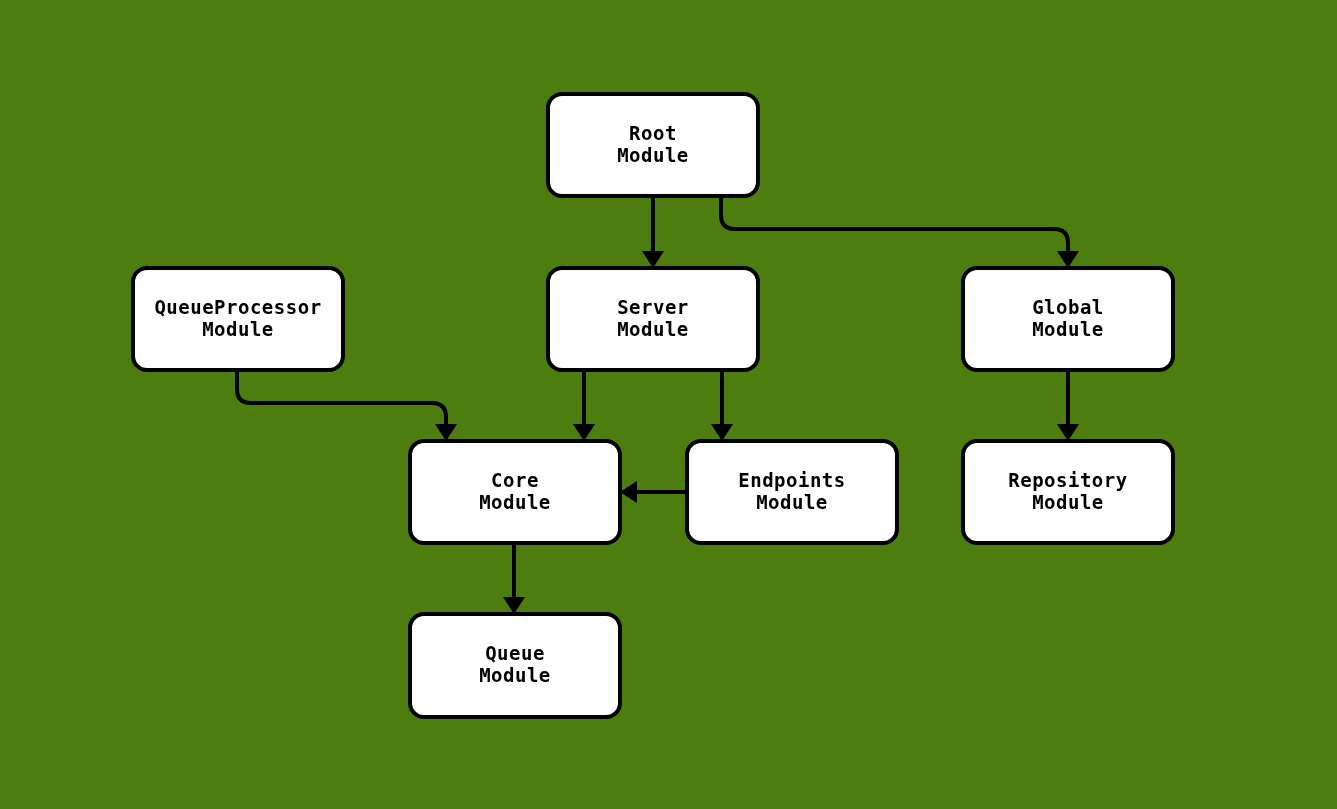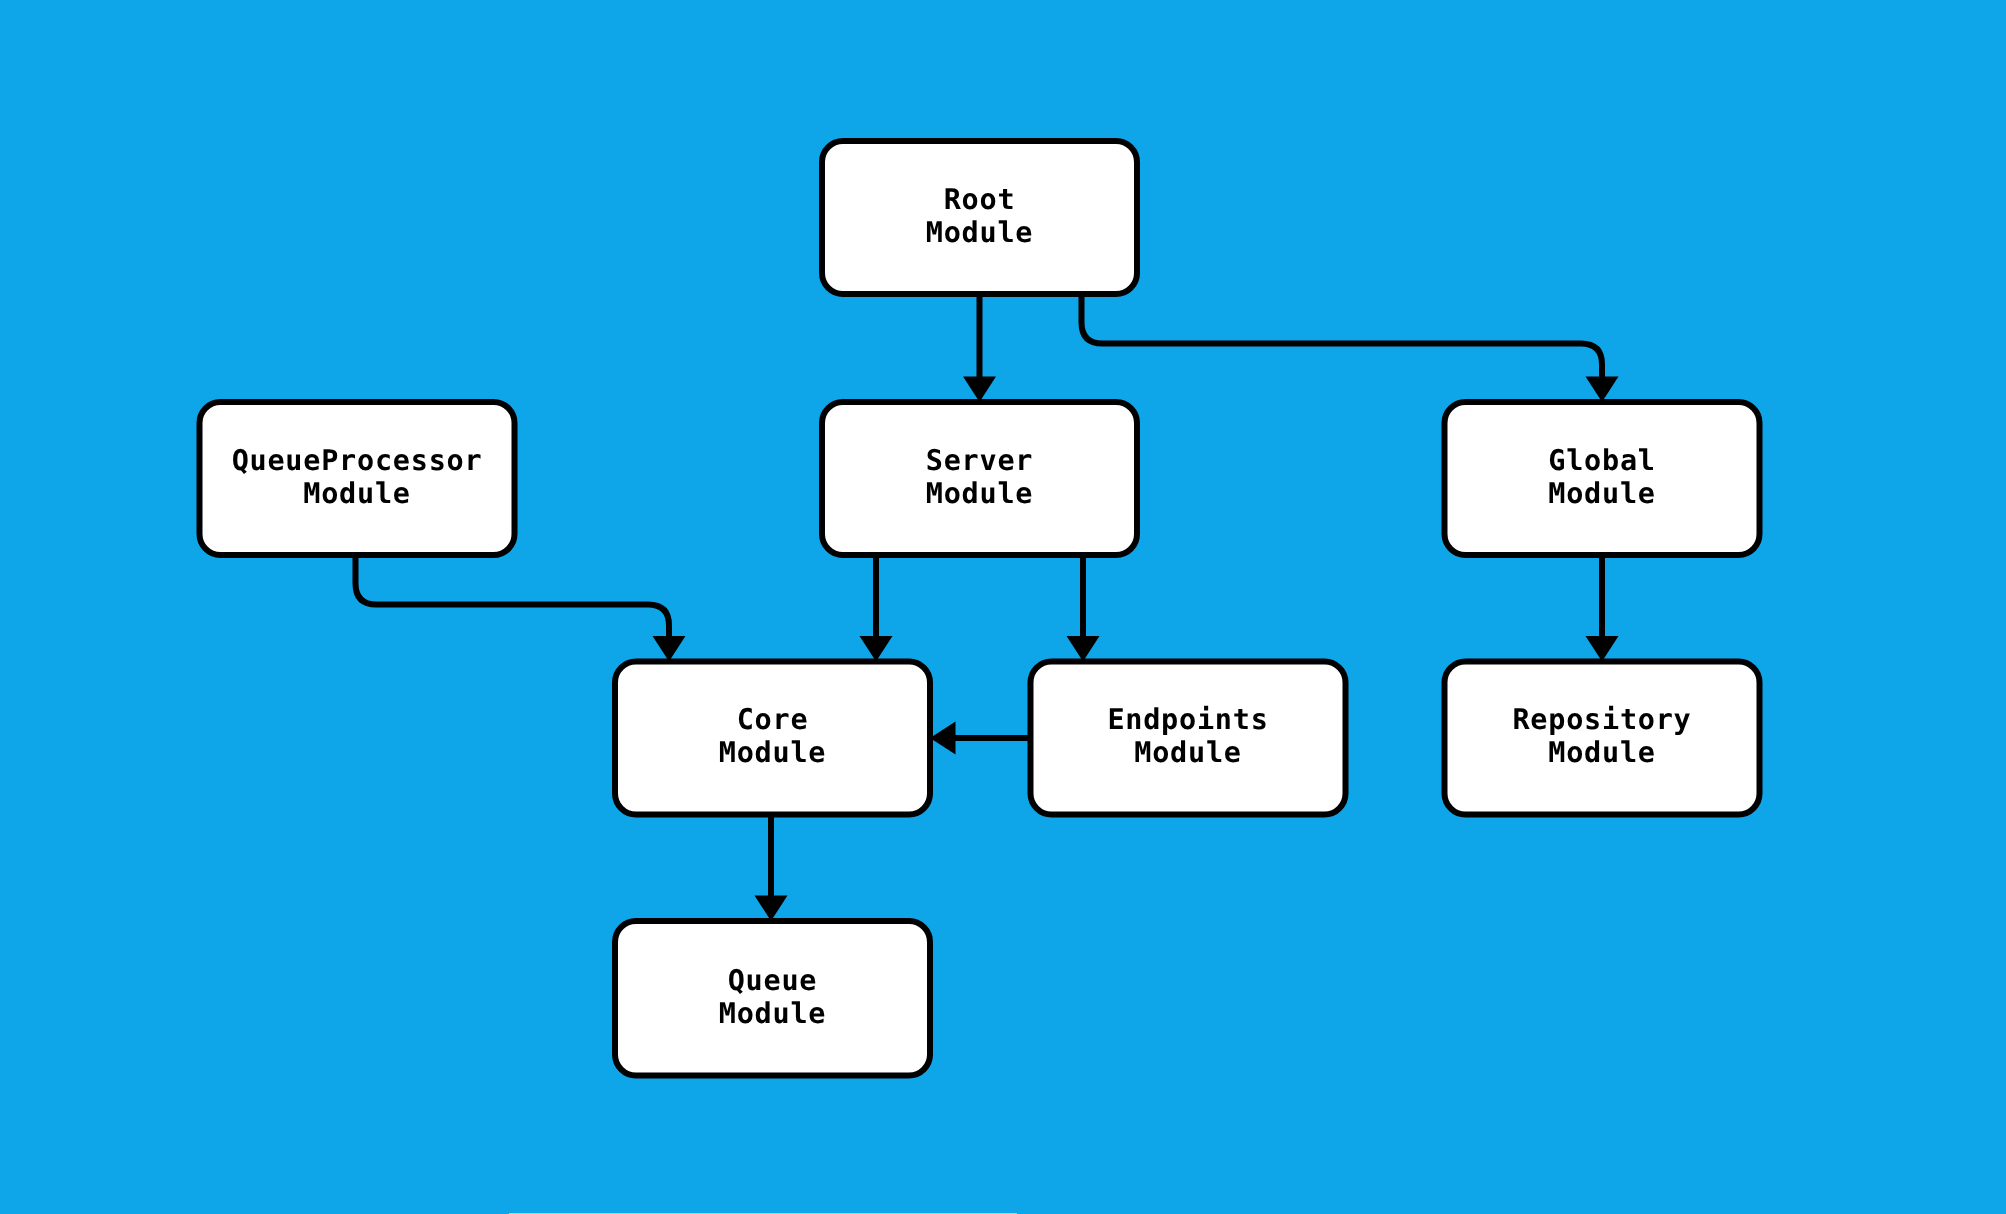--- a/index.html
+++ b/index.html
@@ -11,21 +11,21 @@
   body {
     width: 1337px;
     height: 809px;
     font-family: "DejaVu Sans Mono", "Liberation Mono", monospace;
     overflow: hidden;
   }
   #diagram-root {
     position: relative;
     width: 1337px;
     height: 809px;
-    background: #0ea5e9;
+    background: #4d7c0f;
   }
   svg#graph {
     display: block;
     width: 1337px;
     height: 809px;
   }
   .node-box {
     fill: #ffffff;
     stroke: #000000;
     stroke-width: 4;

